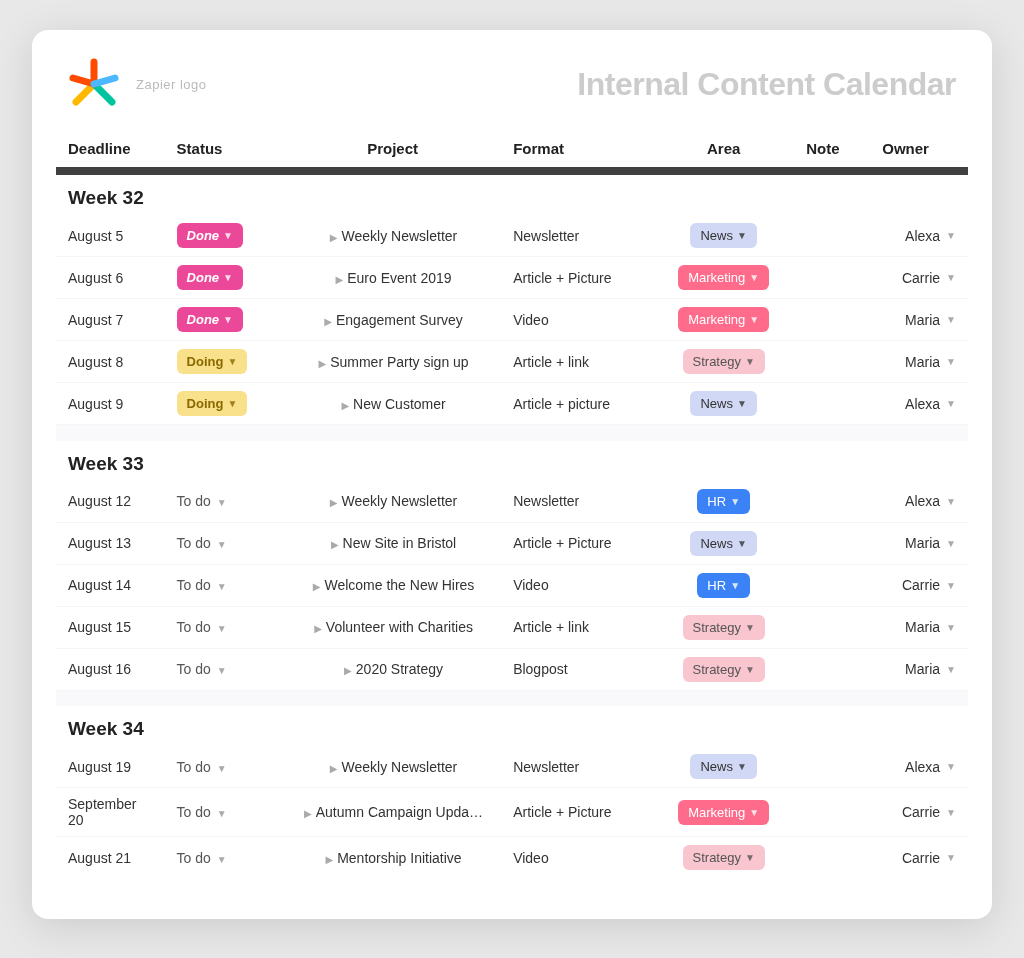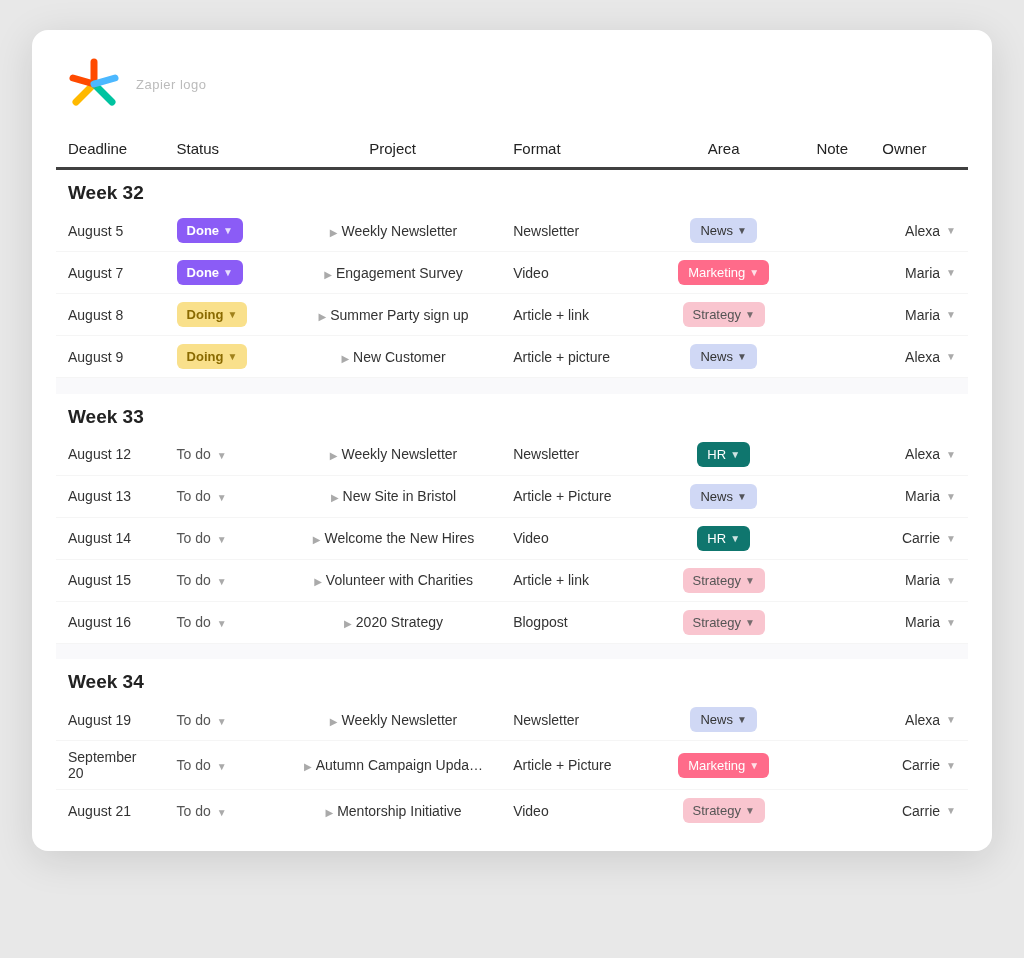--- a/index.html
+++ b/index.html
@@ -11,21 +11,21 @@
       align-items: flex-start;
       min-height: 100vh;
       padding: 30px 20px;
     }
     .card {
       background: #fff;
       border-radius: 16px;
       box-shadow: 0 8px 40px rgba(0,0,0,0.12);
       width: 960px;
       overflow: hidden;
-      padding-bottom: 20px;
+      padding-bottom: 41px;
     }
     .header {
       display: flex;
       align-items: center;
       padding: 28px 36px 20px 36px;
       gap: 16px;
     }
     .logo-icon {
       width: 52px;
       height: 52px;
@@ -45,28 +45,28 @@
     }
     .table-wrap {
       padding: 0 24px;
     }
     table {
       width: 100%;
       border-collapse: collapse;
     }
     thead th {
       font-size: 15px;
-      font-weight: 400;
+      font-weight: 700;
       color: #222;
       padding: 10px 12px;
       text-align: left;
-      border-bottom: 3px solid #404040;
+      border-bottom: 8px solid #404040;
     }
     thead th.col-area { text-align: center; }
-    thead th.col-note { text-align: center; }
+    thead th.col-note { text-align: left; }
     thead th.col-owner { }
 
     .week-row td {
       padding: 12px 12px 6px 12px;
       font-size: 19px;
       font-weight: 700;
       color: #222;
       background: #fff;
     }
     .data-row td {
@@ -95,42 +95,43 @@
       display: inline-flex;
       align-items: center;
       gap: 4px;
       padding: 5px 10px;
       border-radius: 6px;
       font-size: 13px;
       font-weight: 600;
       cursor: pointer;
     }
     .status-done {
-      background: #8b5cf6;
+      background: #ec4899;
       color: #fff;
+      font-style: italic;
     }
     .status-doing {
       background: #f9e08b;
       color: #8a6a00;
     }
 
     .area-badge {
       display: inline-flex;
       align-items: center;
       gap: 4px;
       padding: 5px 10px;
       border-radius: 6px;
       font-size: 13px;
       font-weight: 500;
       cursor: pointer;
     }
     .area-news { background: #d0d8f5; color: #333; }
     .area-marketing { background: #ff6b8a; color: #fff; }
     .area-strategy { background: #f9c5cf; color: #555; }
-    .area-hr { background: #0f766e; color: #fff; }
+    .area-hr { background: #3b82f6; color: #fff; }
 
     .dropdown-arrow {
       font-size: 10px;
       opacity: 0.8;
     }
     .small-arrow {
       color: #aaa;
       font-size: 10px;
       margin-left: 2px;
     }
@@ -148,20 +149,21 @@
   <div class="header">
 
     <svg class="logo-icon" viewBox="0 0 52 52" fill="none" xmlns="http://www.w3.org/2000/svg">
       <path d="M26 4 L26 26" stroke="#FF4A00" stroke-width="7" stroke-linecap="round"></path>
       <path d="M26 26 L8 44" stroke="#FFB900" stroke-width="7" stroke-linecap="round"></path>
       <path d="M26 26 L44 44" stroke="#00C3A0" stroke-width="7" stroke-linecap="round"></path>
       <path d="M26 26 L5 20" stroke="#FF4A00" stroke-width="7" stroke-linecap="round"></path>
       <path d="M26 26 L47 20" stroke="#4CB8FF" stroke-width="7" stroke-linecap="round"></path>
     </svg>
     <span class="logo-text">Zapier logo</span>
+    <h1 class="page-title">Internal Content Calendar</h1>
   </div>
 
   <div class="table-wrap">
     <table>
       <thead>
         <tr>
           <th class="col-deadline">Deadline</th>
           <th class="col-status">Status</th>
           <th class="col-project">Project</th>
           <th class="col-format">Format</th>
@@ -188,20 +190,40 @@
       </td>
       <td class="col-note"></td>
       <td class="col-owner">
         <span class="owner-cell">
           <span>Alexa</span>
           <span class="small-arrow">▼</span>
         </span>
       </td>
     </tr>
           <tr class="data-row">
+      <td class="col-deadline">August 6</td>
+      <td class="col-status">
+        <span class="status-badge status-done">Done <span class="dropdown-arrow">▼</span></span>
+      </td>
+      <td class="col-project">
+        <span class="small-arrow" style="margin-right:4px;">▶</span>Euro Event 2019
+      </td>
+      <td class="col-format">Article + Picture</td>
+      <td class="col-area" style="text-align:center;">
+        <span class="area-badge area-marketing">Marketing <span class="dropdown-arrow">▼</span></span>
+      </td>
+      <td class="col-note"></td>
+      <td class="col-owner">
+        <span class="owner-cell">
+          <span>Carrie</span>
+          <span class="small-arrow">▼</span>
+        </span>
+      </td>
+    </tr>
+          <tr class="data-row">
       <td class="col-deadline">August 7</td>
       <td class="col-status">
         <span class="status-badge status-done">Done <span class="dropdown-arrow">▼</span></span>
       </td>
       <td class="col-project">
         <span class="small-arrow" style="margin-right:4px;">▶</span>Engagement Survey
       </td>
       <td class="col-format">Video</td>
       <td class="col-area" style="text-align:center;">
         <span class="area-badge area-marketing">Marketing <span class="dropdown-arrow">▼</span></span>

